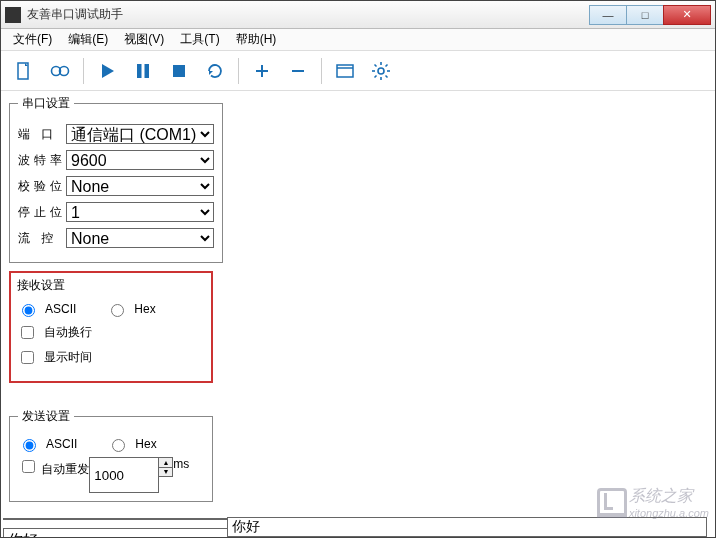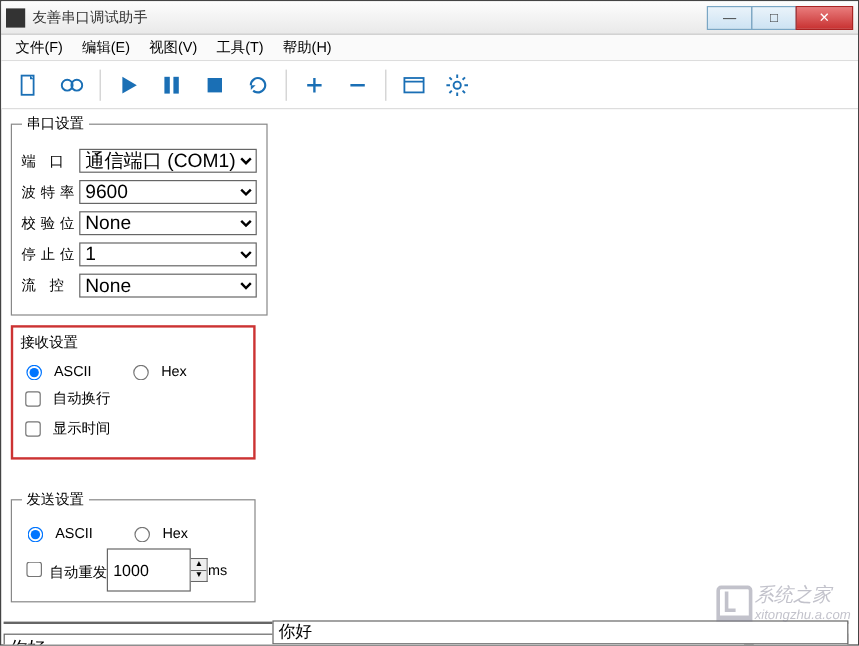--- a/index.html
+++ b/index.html
@@ -108,21 +108,21 @@
   .recv-box {
     border: 2px solid #c33;
     padding: 4px 6px 8px 6px;
     margin-bottom: 25px;
   }
   .recv-box .group-title { padding-bottom:2px; }
   .opt-row { margin: 5px 0; display:flex; align-items:center; gap: 30px; }
   .opt-row label, .chk-row label { display:flex; align-items:center; gap:7px; }
   .chk-row { margin: 6px 0; }
   .send-settings .opt-row { gap: 30px; }
-  .send-settings .auto-row { display:flex; align-items:center; gap:0; margin-top:4px;}
+  .send-settings .auto-row { display:flex; gap:0; margin-top:4px;}
   .send-settings .auto-row input.num {
     width: 70px; height:36px; border:1px solid #666; text-align:left; padding:0 4px;
   }
   .spin {
     display:flex; flex-direction:column; width:14px; height:20px; border:1px solid #666; border-left:none;
   }
   .spin div{flex:1; font-size:7px; display:flex; align-items:center; justify-content:center; background:#eee;}
   .spin div:first-child{border-bottom:1px solid #666;}
   
   .receive-area {

